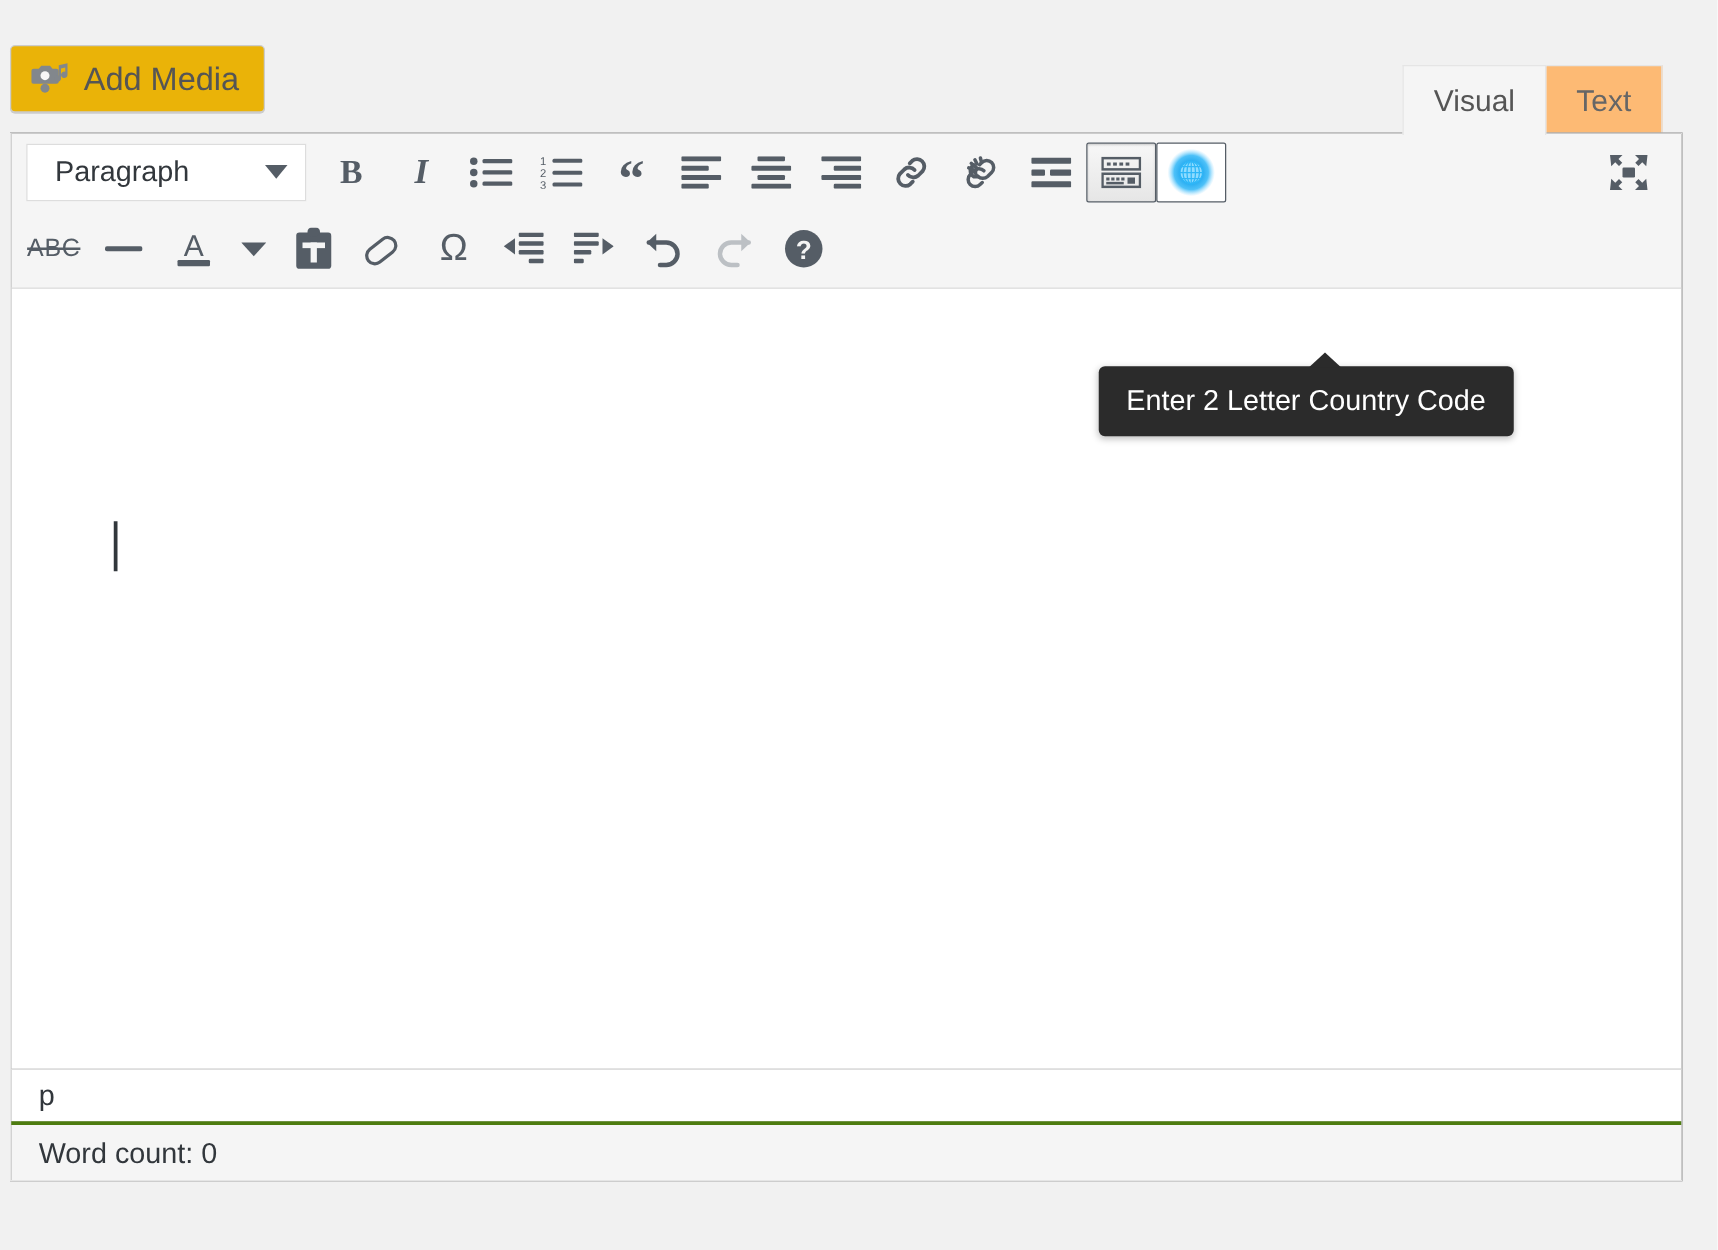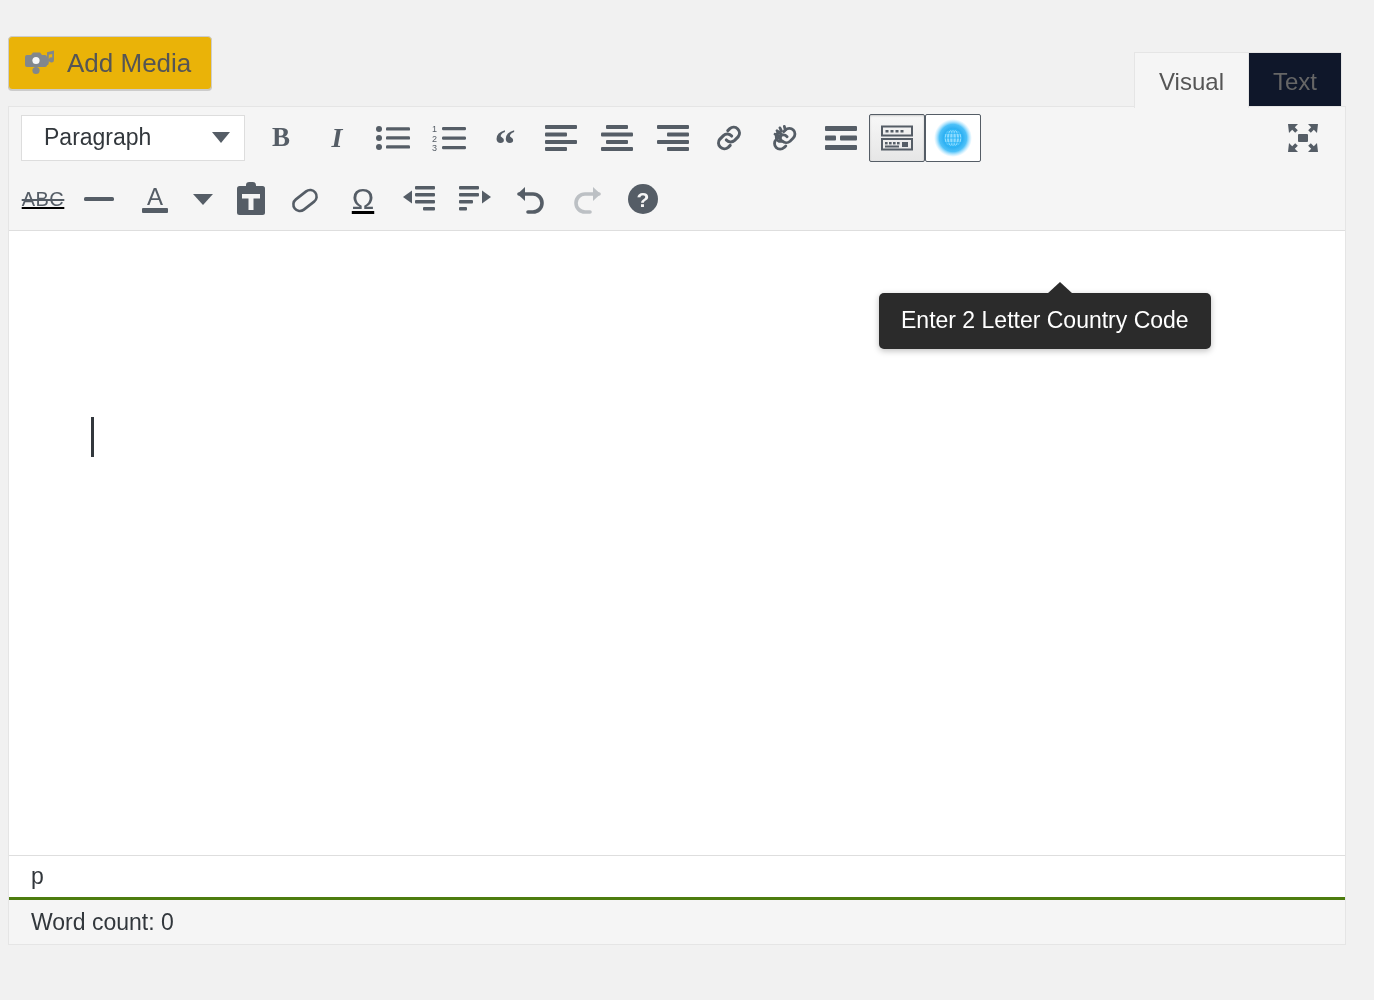--- a/index.html
+++ b/index.html
@@ -38,33 +38,33 @@
     color: #555;
     font-size: 26px;
     cursor: pointer;
     box-sizing: border-box;
   }
   .media-icon svg { display: block; }
 
   
   #editor-tabs {
     position: absolute;
-    right: 32px;
+    right: 44px;
     top: 52px;
     display: flex;
     align-items: flex-end;
     height: 56px;
   }
   .editor-tab {
     font-size: 24px;
     line-height: 1;
     padding: 16px 24px 14px;
     border: 1px solid #e5e5e5;
     border-bottom: none;
-    background: #0f172a;
+    background: #fdba74;
     color: #666;
     cursor: pointer;
     margin-left: -1px;
     box-sizing: border-box;
     height: 56px;
     display: flex;
     align-items: center;
   }
   .editor-tab.is-active {
     background: #f5f5f5;
@@ -92,21 +92,21 @@
     padding: 0;
     position: relative;
   }
   .toolbar-row {
     display: flex;
     align-items: center;
     padding: 0 6px;
     height: 61px;
     box-sizing: border-box;
   }
-  .toolbar-row.row-2 { height: 62px; text-decoration: underline; }
+  .toolbar-row.row-2 { height: 62px; }
 
   .tb-btn {
     width: 56px;
     height: 48px;
     display: flex;
     align-items: center;
     justify-content: center;
     cursor: pointer;
     border: 1px solid transparent;
     border-radius: 2px;

